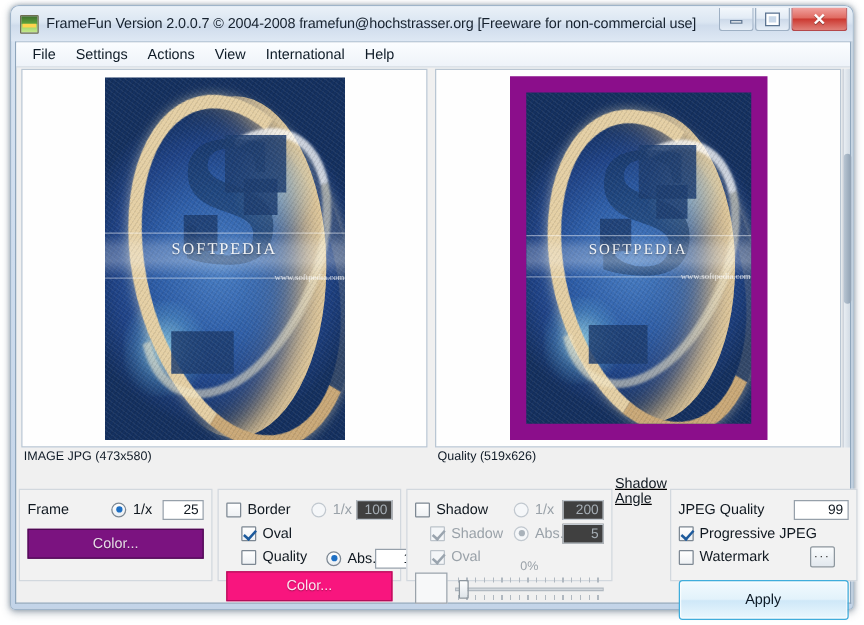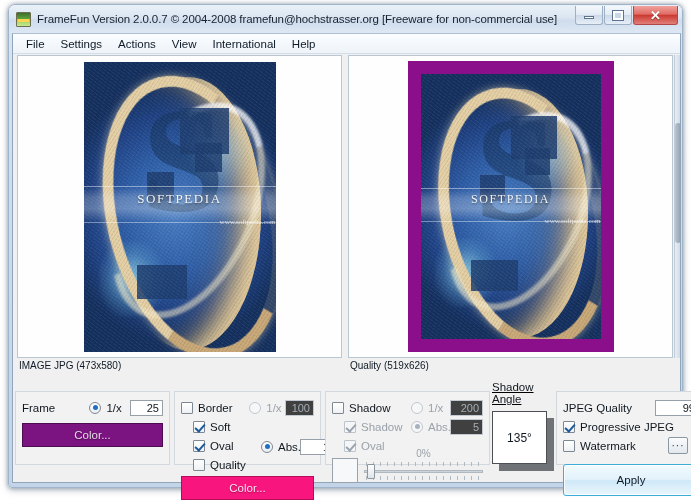--- a/index.html
+++ b/index.html
@@ -643,26 +643,20 @@
         <div class="row">
           <div class="cb"></div>
           <div class="lbl" style="width:60px;">Border</div>
           <div class="rb disabled"></div>
           <div class="lbl dim" style="width:22px;">1/x</div>
           <div class="num dim">100</div>
         </div>
         <div class="row">
           <div style="width:12px;"></div>
           <div class="cb checked"></div>
-          <div class="lbl" style="width:48px;">Soft</div>
-          <div style="width:0px;"></div>
-        </div>
-        <div class="row">
-          <div style="width:12px;"></div>
-          <div class="cb checked"></div>
           <div class="lbl" style="width:48px;">Oval</div>
         </div>
         <div class="row">
           <div style="width:12px;"></div>
           <div class="cb"></div>
           <div class="lbl" style="width:60px;">Quality</div>
         </div>
         <div class="color-btn" id="btn-color-border" style="margin-top:2px;">Color...</div>
 
         <div class="row" style="position:absolute; left:86px; top:45px;">
@@ -700,24 +694,20 @@
             <div class="ticks-top"></div>
             <div class="slider-rail"></div>
             <div class="ticks-bot"></div>
             <div class="slider-thumb"></div>
           </div>
         </div>
       </div>
 
       <div id="angle-col">
         <div id="angle-label">Shadow Angle</div>
-        <div id="angle-widget">
-          <div id="angle-shadow"></div>
-          <div id="angle-face">135°</div>
-        </div>
       </div>
 
       <div class="grp" id="grp-jpeg">
         <div class="row">
           <div class="lbl" style="width:92px;">JPEG Quality</div>
           <div class="num wide">99</div>
         </div>
         <div class="row">
           <div class="cb checked"></div>
           <div class="lbl">Progressive JPEG</div>

